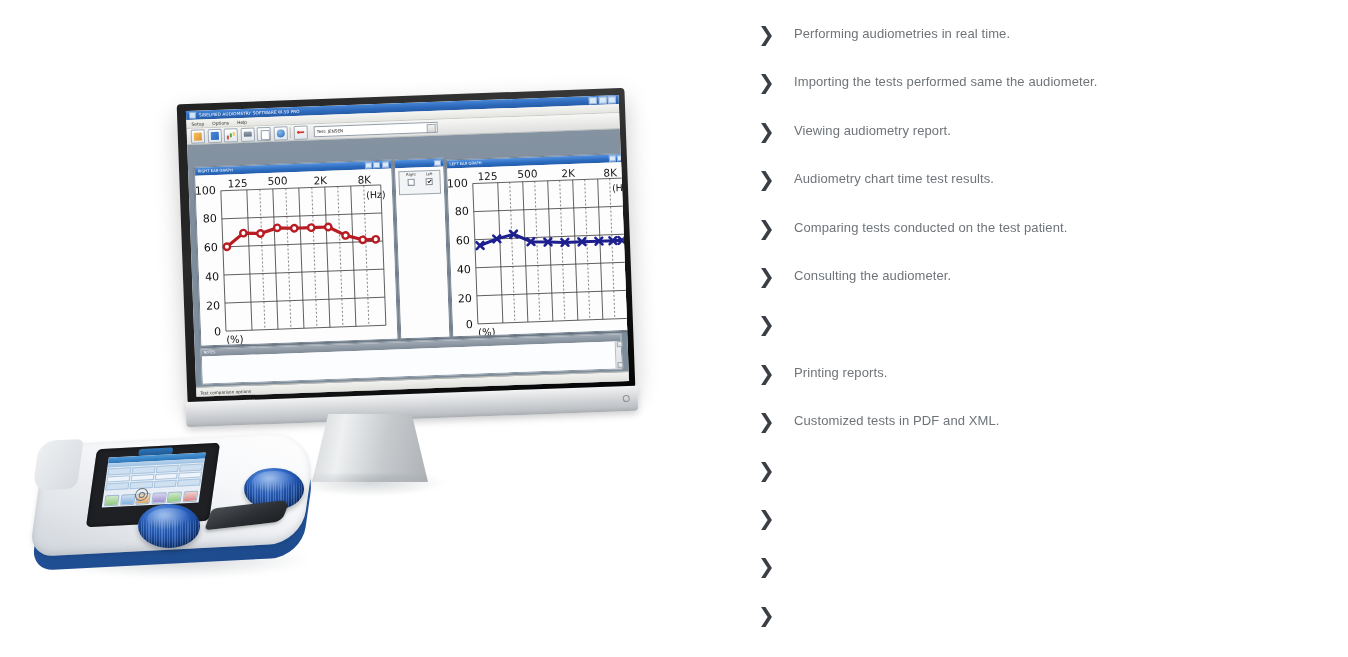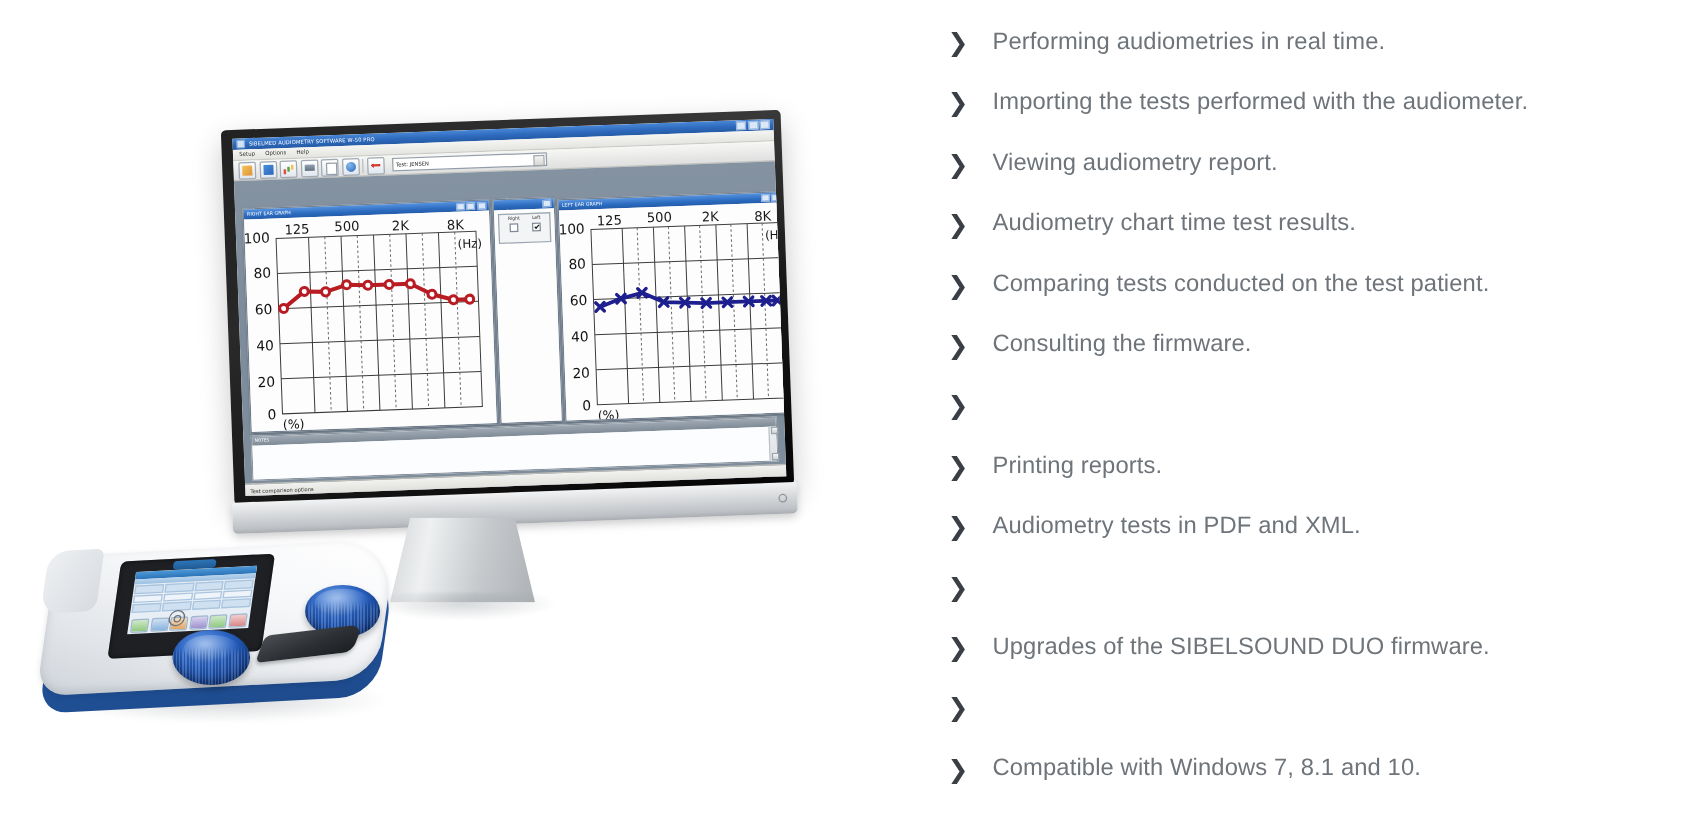--- a/index.html
+++ b/index.html
@@ -219,21 +219,21 @@
 
   
   .features{position:absolute;left:758px;top:0;width:560px;height:657px;padding-top:22px;box-sizing:border-box;}
   .feature{display:flex;align-items:flex-start;height:48.4px;}
   .chev{
     width:36px;flex:none;color:#3a3f45;font-size:20px;line-height:22px;
     font-weight:bold;font-family:"DejaVu Sans",sans-serif;
     display:flex;align-items:flex-start;justify-content:flex-start;padding-top:1px;
   }
   .feat-text{
-    color:#6e7479;font-size:19px;line-height:23px;letter-spacing:.1px;
+    color:#6e7479;font-size:13px;line-height:23px;letter-spacing:.1px;
     font-family:"Liberation Sans","DejaVu Sans",sans-serif;white-space:nowrap;
   }
 </style>
 </head>
 <body>
 
 <div class="page">
 
   <div class="visual">
 
@@ -504,58 +504,56 @@
 
   </div>
 
   <div class="features">
     <div class="feature">
       <span class="chev">❯</span>
       <span class="feat-text">Performing audiometries in real time.</span>
     </div>
     <div class="feature">
       <span class="chev">❯</span>
-      <span class="feat-text">Importing the tests performed with the audiometer.</span>
+      <span class="feat-text">Importing the tests performed same the audiometer.</span>
     </div>
     <div class="feature">
       <span class="chev">❯</span>
       <span class="feat-text">Viewing audiometry report.</span>
     </div>
     <div class="feature">
       <span class="chev">❯</span>
       <span class="feat-text">Audiometry chart time test results.</span>
     </div>
     <div class="feature">
       <span class="chev">❯</span>
       <span class="feat-text">Comparing tests conducted on the test patient.</span>
     </div>
     <div class="feature">
       <span class="chev">❯</span>
-      <span class="feat-text">Consulting the firmware.</span>
+      <span class="feat-text">Consulting the audiometer.</span>
     </div>
     <div class="feature">
       <span class="chev">❯</span>
     </div>
     <div class="feature">
       <span class="chev">❯</span>
       <span class="feat-text">Printing reports.</span>
     </div>
     <div class="feature">
       <span class="chev">❯</span>
-      <span class="feat-text">Audiometry tests in PDF and XML.</span>
-    </div>
-    <div class="feature">
-      <span class="chev">❯</span>
-    </div>
-    <div class="feature">
-      <span class="chev">❯</span>
-      <span class="feat-text">Upgrades of the SIBELSOUND DUO firmware.</span>
-    </div>
-    <div class="feature">
-      <span class="chev">❯</span>
-    </div>
-    <div class="feature">
-      <span class="chev">❯</span>
-      <span class="feat-text">Compatible with Windows 7, 8.1 and 10.</span>
+      <span class="feat-text">Customized tests in PDF and XML.</span>
+    </div>
+    <div class="feature">
+      <span class="chev">❯</span>
+    </div>
+    <div class="feature">
+      <span class="chev">❯</span>
+    </div>
+    <div class="feature">
+      <span class="chev">❯</span>
+    </div>
+    <div class="feature">
+      <span class="chev">❯</span>
     </div>
   </div>
 
 </div>
 
 </body></html>

